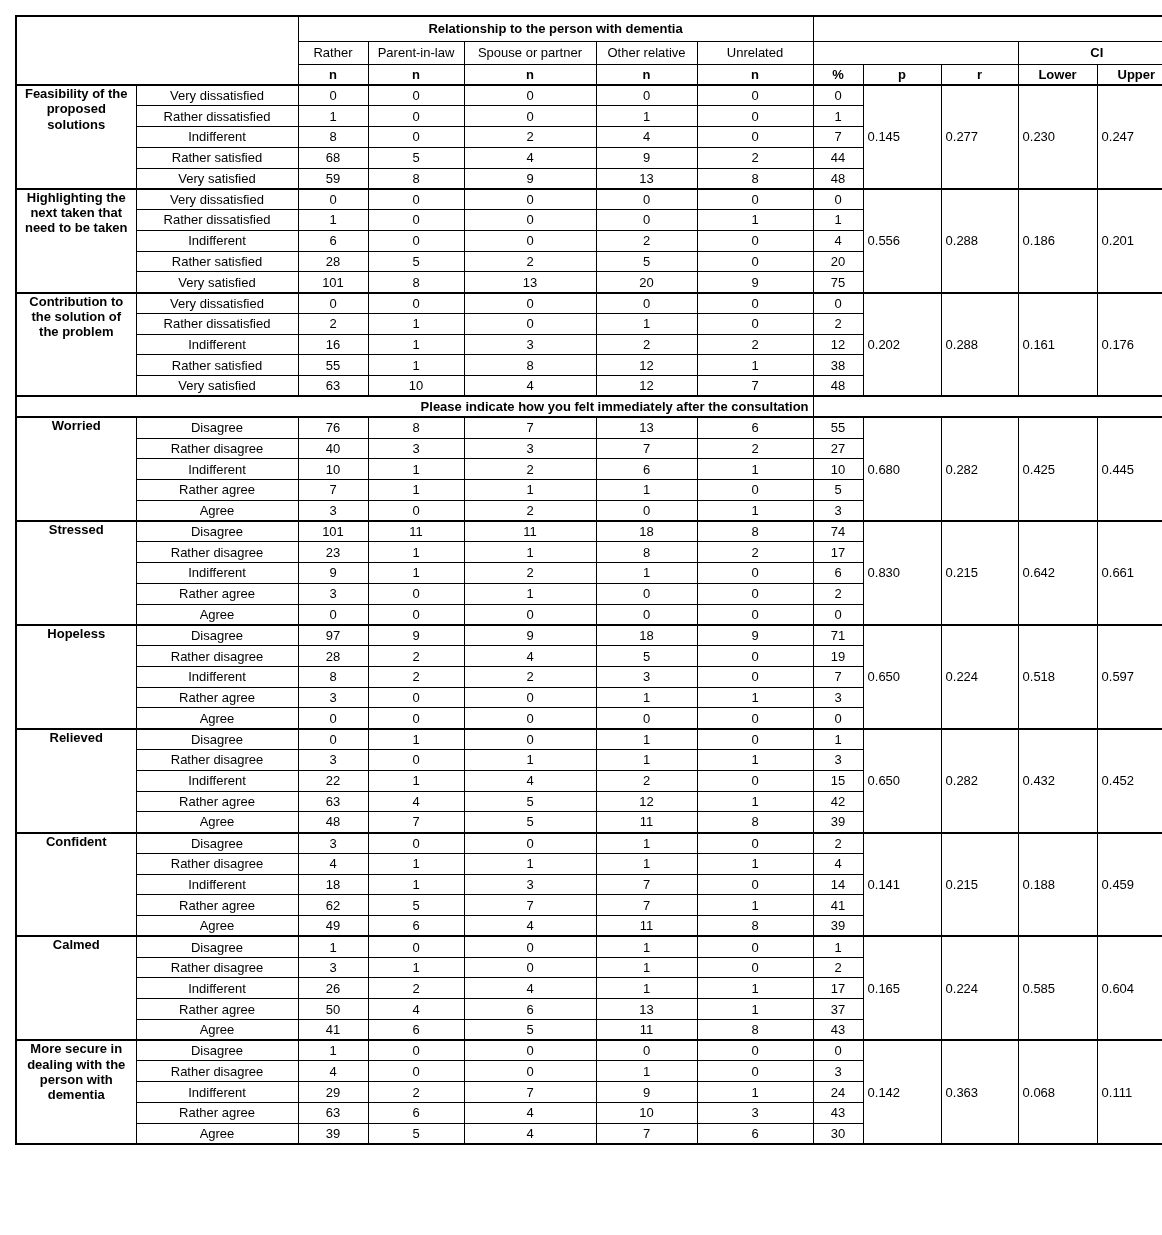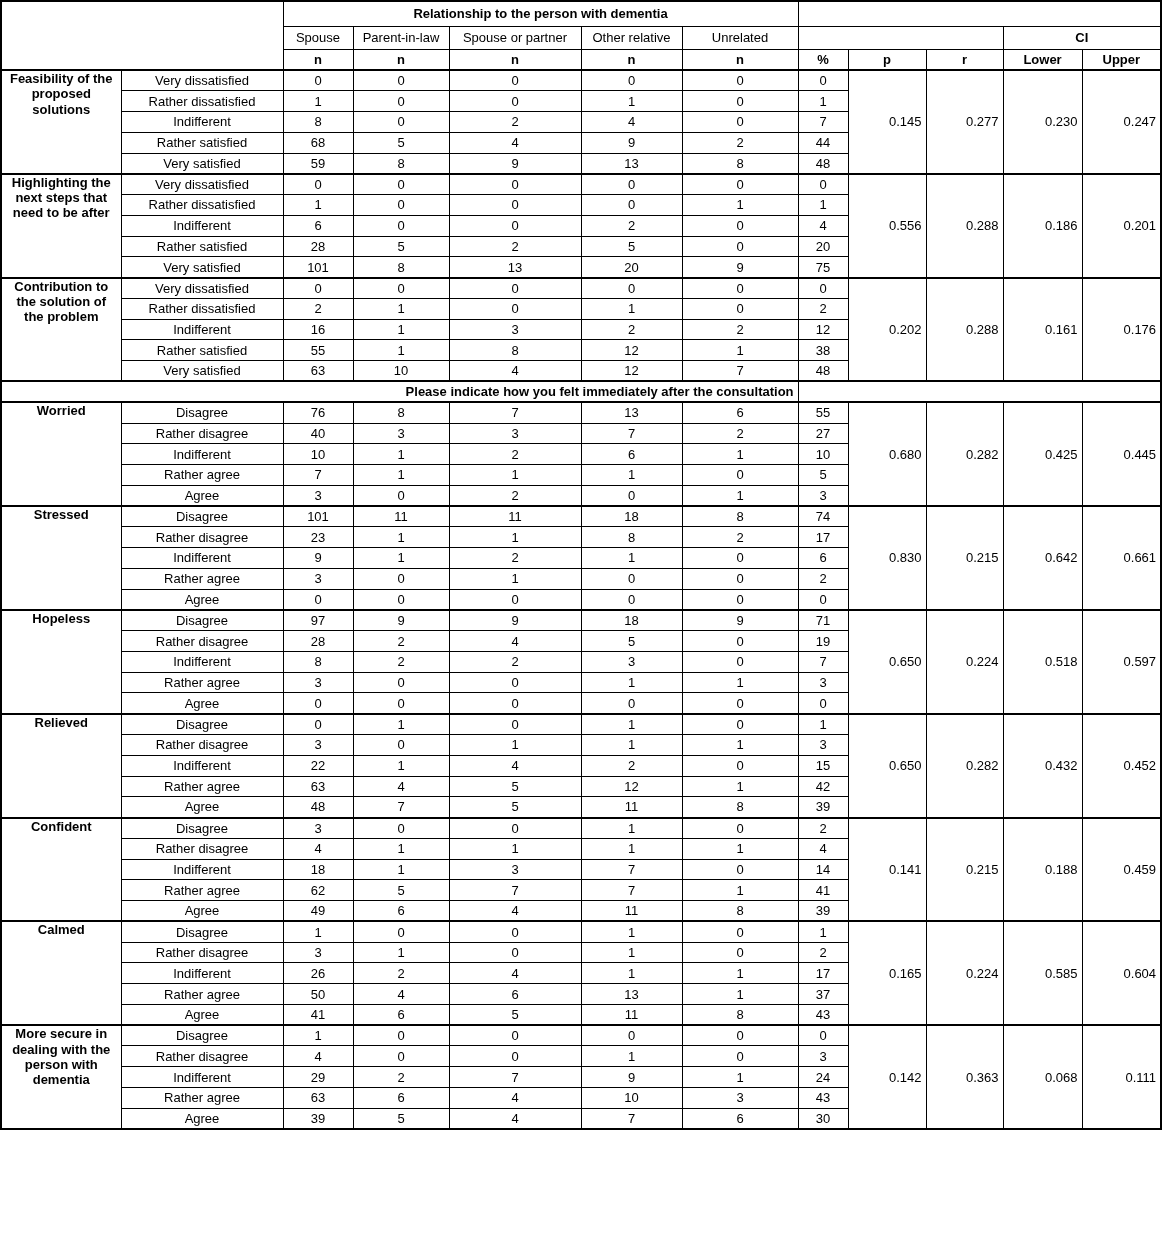--- a/index.html
+++ b/index.html
@@ -1,16 +1,16 @@
 <!DOCTYPE html>
 <html><head>
 <meta charset="utf-8">
 <style>
   html, body { margin: 0; padding: 0; background: #ffffff; }
-  .table-wrap { width: 1162px; padding: 0; box-sizing: border-box; }
+  .table-wrap { width: 1162px; padding: 15px; box-sizing: border-box; }
   table.results {
     border-collapse: collapse;
     table-layout: fixed;
     width: 1160px;
     font-family: "Liberation Sans", sans-serif;
     font-size: 13px;
     color: #000;
     border: 2px solid #000;
   }
   table.results th, table.results td {
@@ -29,21 +29,21 @@
   thead tr.h3 th { border-bottom: 2px solid #000; }
   td.group-label {
     font-weight: bold;
     text-align: center;
     vertical-align: top;
     padding: 2px 3px 0 5px;
     line-height: 1.18;
   }
   td.response { text-align: center; padding-left: 6px; font-weight: normal; }
   td.num { text-align: center; }
-  td.stat { text-align: right; vertical-align: middle; }
+  td.stat { text-align: left; vertical-align: middle; }
   tr.group-start td { border-top: 2px solid #000; }
   tr.section-row td.section-label {
     font-weight: bold;
     text-align: right;
     padding-left: 5px;
   }
 </style>
 </head>
 <body>
 
@@ -63,21 +63,21 @@
         <col style="width:79px">
         <col style="width:79px">
     </colgroup>
     <thead>
       <tr class="h1">
         <th colspan="2" rowspan="3"></th>
         <th colspan="5">Relationship to the person with dementia</th>
         <th colspan="5"></th>
       </tr>
       <tr class="h2">
-        <th class="rel-col">Spouse</th>
+        <th class="rel-col">Rather</th>
         <th class="rel-col">Parent-in-law</th>
         <th class="rel-col">Spouse or partner</th>
         <th class="rel-col">Other relative</th>
         <th class="rel-col">Unrelated</th>
         <th colspan="3"></th>
         <th colspan="2">CI</th>
       </tr>
       <tr class="h3">
         <th>n</th>
         <th>n</th>
@@ -136,21 +136,21 @@
         <tr>
           <td class="response">Very satisfied</td>
           <td class="num">59</td>
           <td class="num">8</td>
           <td class="num">9</td>
           <td class="num">13</td>
           <td class="num">8</td>
           <td class="num">48</td>
         </tr>
         <tr class="group-start">
-          <td class="group-label" rowspan="5">Highlighting the next steps that need to be after</td>
+          <td class="group-label" rowspan="5">Highlighting the next taken that need to be taken</td>
           <td class="response">Very dissatisfied</td>
           <td class="num">0</td>
           <td class="num">0</td>
           <td class="num">0</td>
           <td class="num">0</td>
           <td class="num">0</td>
           <td class="num">0</td>
           <td class="stat" rowspan="5">0.556</td>
           <td class="stat" rowspan="5">0.288</td>
           <td class="stat" rowspan="5">0.186</td>

